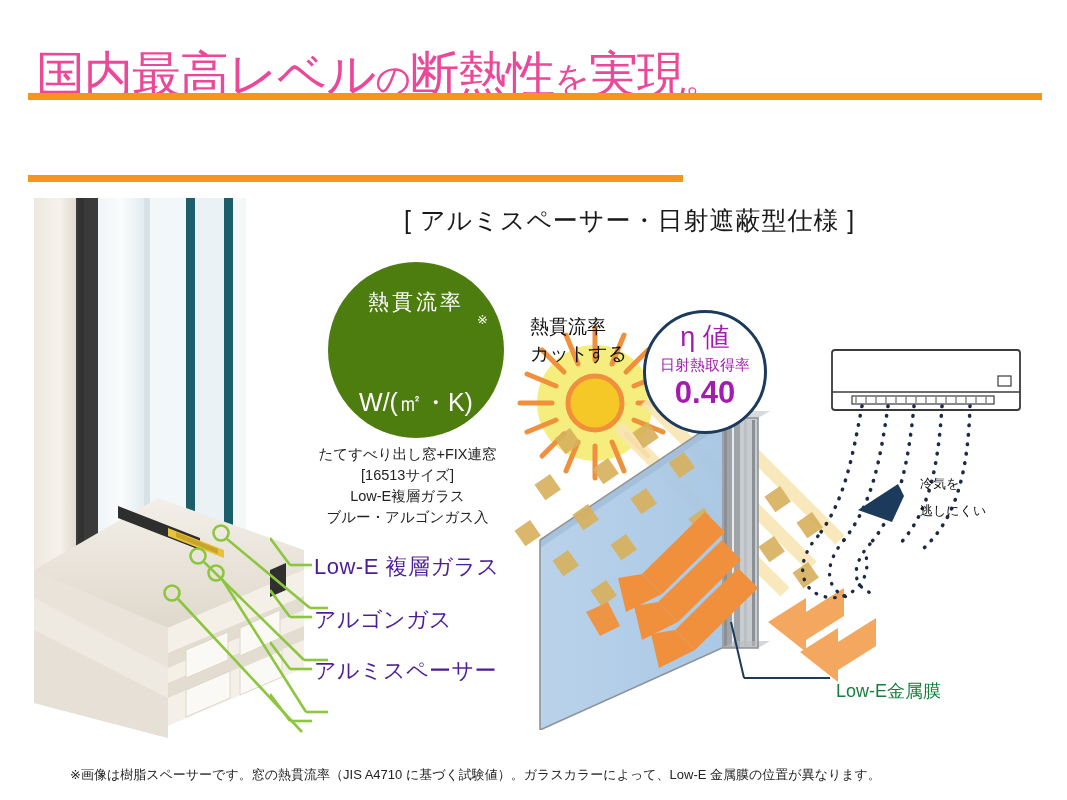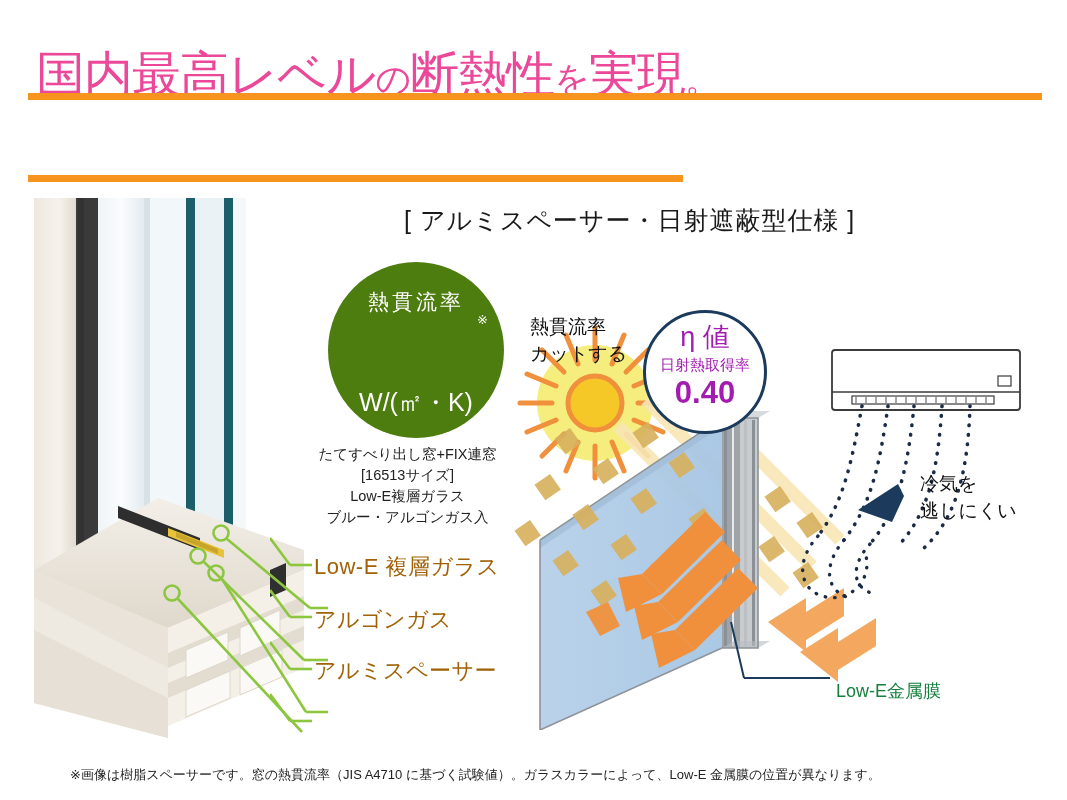--- a/index.html
+++ b/index.html
@@ -32,32 +32,32 @@
   .u-badge .u-num{position:absolute;left:0;right:0;top:45px;font-size:70px;font-weight:bold;
                   line-height:78px;letter-spacing:-1px;}
   .u-badge .u-ast{position:absolute;right:16px;top:50px;font-size:13px;}
   .u-badge .u-unit{position:absolute;left:0;right:0;top:124px;font-size:25px;letter-spacing:0px;}
 
   
   .spec{position:absolute;left:300px;top:444px;width:215px;text-align:center;
         font-size:14.5px;line-height:21px;color:#222;}
 
   
-  .callout{position:absolute;font-size:22px;color:#a16207;white-space:nowrap;letter-spacing:.5px;}
+  .callout{position:absolute;font-size:22px;color:#4c1d95;white-space:nowrap;letter-spacing:.5px;}
   .c1{left:314px;top:552px;}
   .c2{left:314px;top:605px;}
   .c3{left:314px;top:656px;}
   .c4{left:314px;top:707px;}
 
   
   .rdiagram{position:absolute;left:500px;top:240px;width:567px;height:490px;}
 
   .lbl-sun{position:absolute;left:530px;top:313px;font-size:19px;line-height:27px;
            color:#111;white-space:nowrap;}
-  .lbl-cold{position:absolute;left:920px;top:470px;font-size:19px;line-height:27px;
+  .lbl-cold{position:absolute;left:920px;top:470px;font-size:13px;line-height:27px;
             color:#111;white-space:nowrap;}
   .lbl-lowe{position:absolute;left:836px;top:679px;font-size:18px;color:#15803d;white-space:nowrap;}
 
   
   .eta{position:absolute;left:643px;top:310px;width:118px;height:118px;border-radius:50%;
        border:3px solid #1b3a5c;background:#fff;text-align:center;color:#a21caf;}
   .eta .e1{position:absolute;left:0;right:0;top:9px;font-size:27px;line-height:30px;font-weight:500;}
   .eta .e2{position:absolute;left:0;right:0;top:42px;font-size:15px;line-height:20px;}
   .eta .e3{position:absolute;left:0;right:0;top:62px;font-size:31px;line-height:36px;font-weight:bold;}
 

